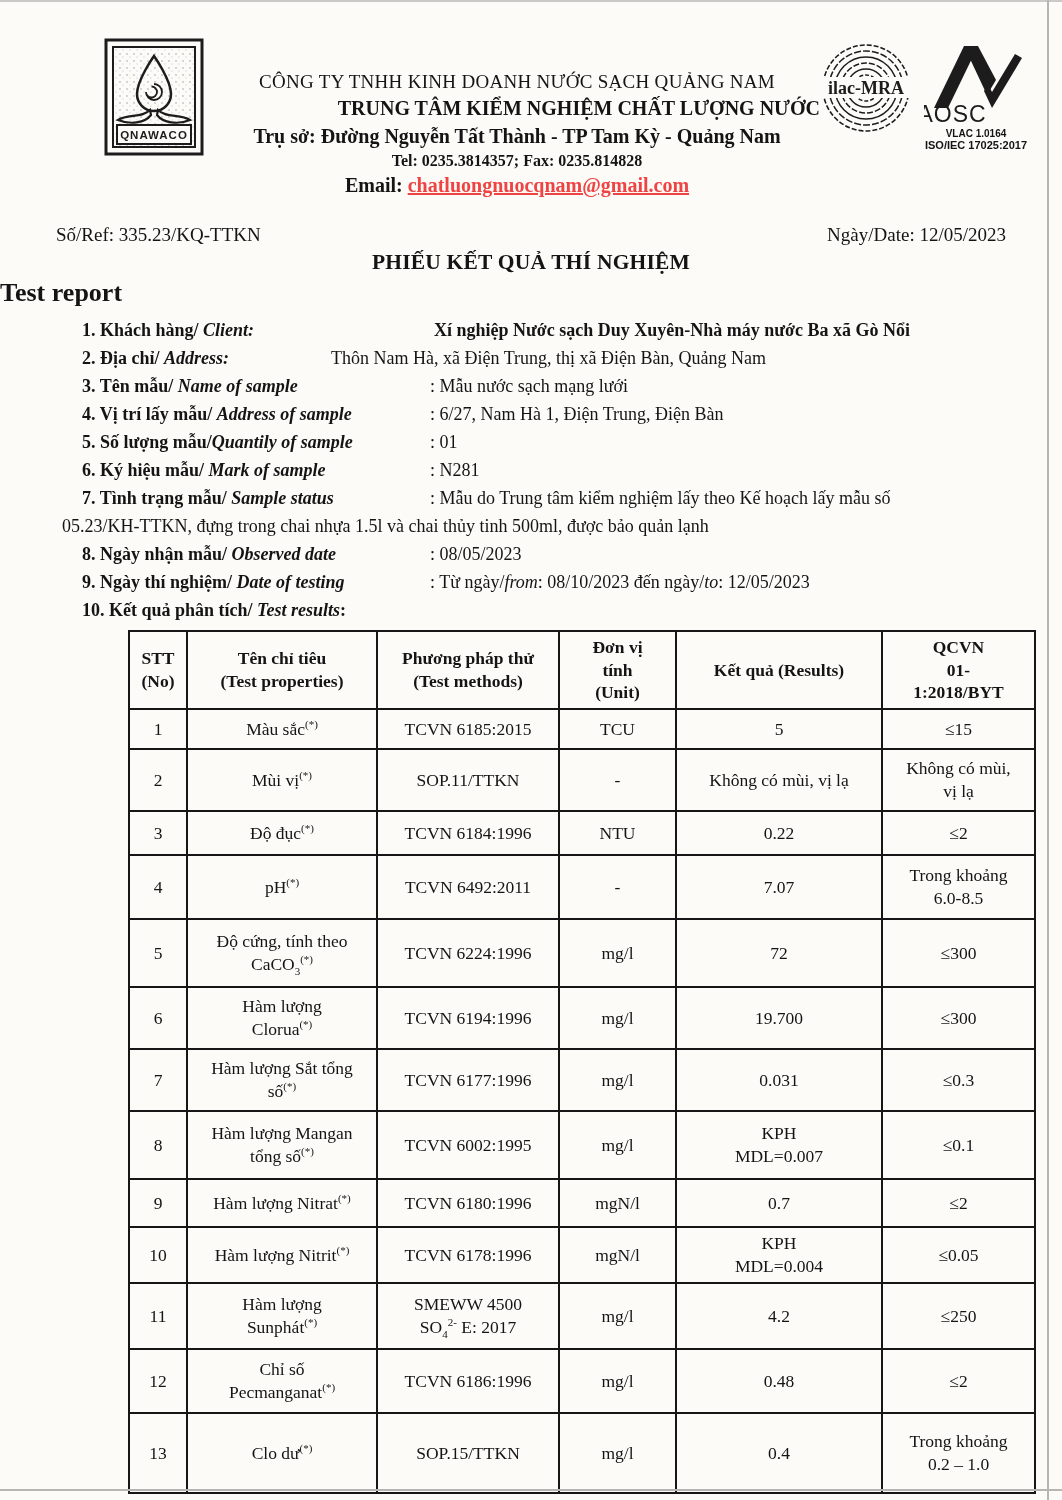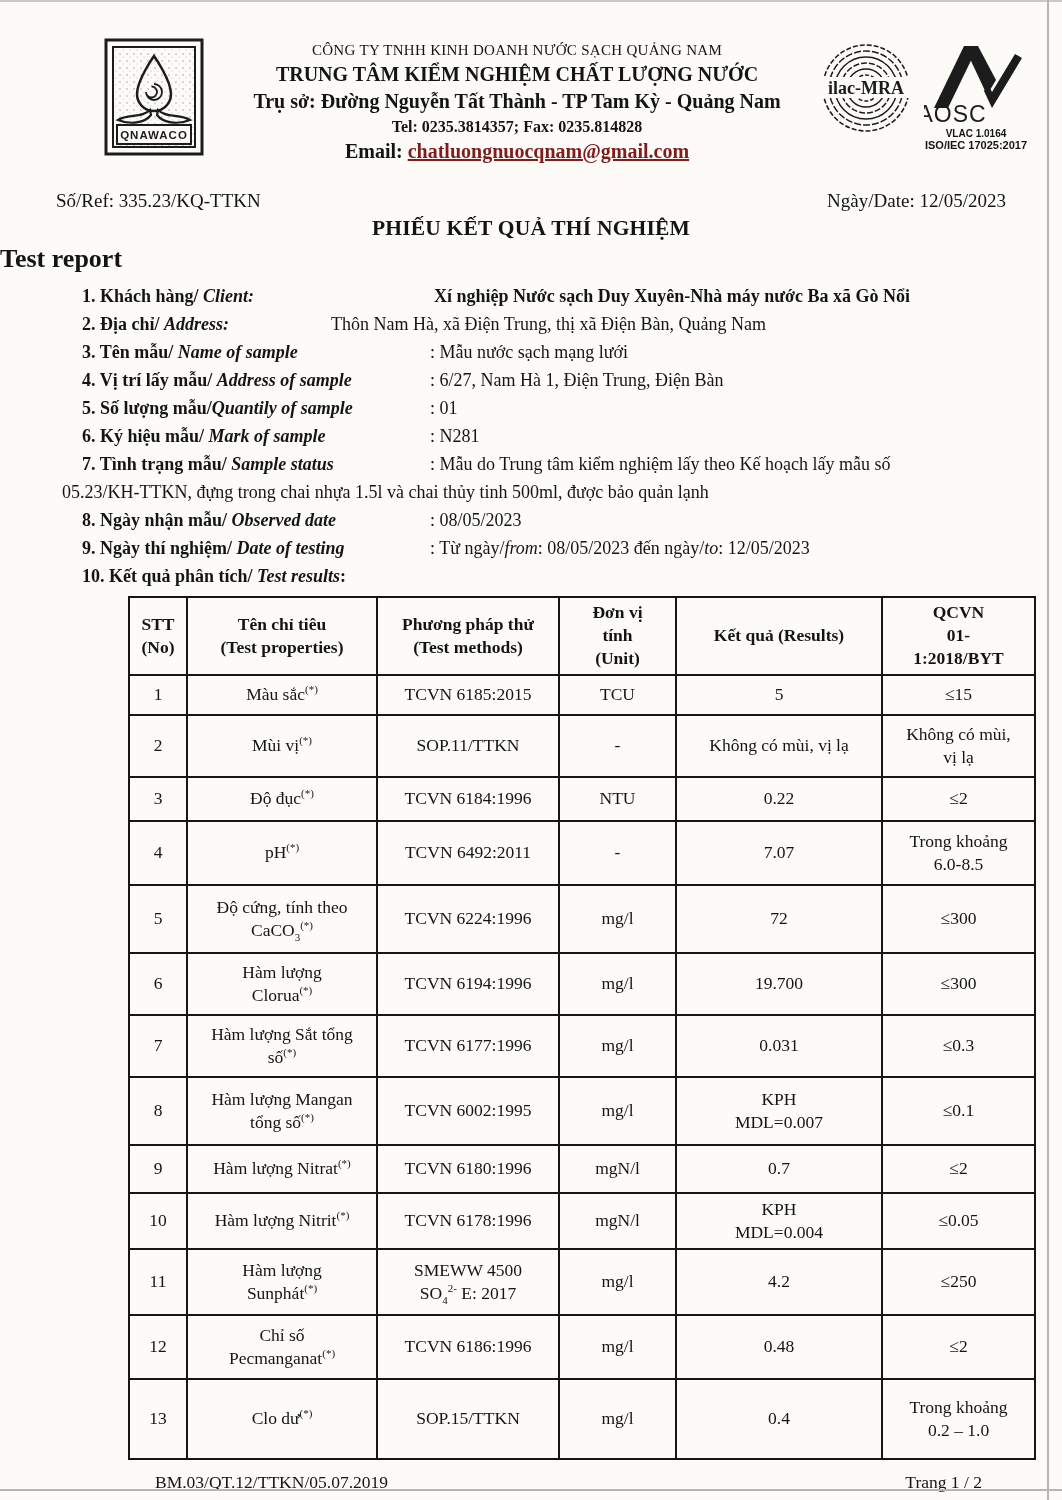--- a/index.html
+++ b/index.html
@@ -13,26 +13,26 @@
     overflow:hidden;
   }
   .scan-edge-top{position:absolute;top:0;left:0;width:100%;height:2px;background:#c9c9c7;}
   .scan-edge-right{position:absolute;top:0;right:13px;width:2px;height:100%;background:#b5b5b2;}
   .scan-edge-bottom{position:absolute;bottom:9px;left:0;width:100%;height:2px;background:#b5b5b2;}
 
   
   .hdr{display:flex;align-items:flex-start;padding:38px 24px 0 56px;}
   .hdr-logo-left{flex:0 0 110px;padding-left:48px;}
   .hdr-center{flex:1 1 auto;text-align:center;line-height:1.38;padding-top:2px;}
-  .hdr-company{font-size:15px;letter-spacing:.3px;}
-  .hdr-name{font-size:20px;font-weight:bold;}
+  .hdr-company{font-size:19px;letter-spacing:.3px;margin-top:29px;}
+  .hdr-name{font-size:20px;font-weight:bold;text-align:right;}
   .hdr-addr{font-size:20px;font-weight:bold;}
   .hdr-tel{font-size:16px;font-weight:bold;}
   .hdr-email{font-size:20px;font-weight:bold;}
-  .hdr-email a{color:#7f1d1d;text-decoration:underline;font-weight:bold;}
+  .hdr-email a{color:#ef4444;text-decoration:underline;font-weight:bold;}
   .hdr-logos-right{flex:0 0 218px;display:flex;align-items:flex-start;gap:6px;padding-top:4px;}
   .aosc-box{text-align:center;width:116px;}
   .aosc-sub1{font-family:"Liberation Sans","DejaVu Sans",sans-serif;font-size:10px;font-weight:bold;margin-top:-2px;}
   .aosc-sub2{font-family:"Liberation Sans","DejaVu Sans",sans-serif;font-size:11px;font-weight:bold;}
 
   
   .meta{display:flex;justify-content:space-between;padding:0 56px;margin-top:24px;font-size:19px;}
 
   
   .title{ text-align:center;font-weight:bold;font-size:21.5px;margin-top:4px;letter-spacing:.2px;}
@@ -170,21 +170,21 @@
       <div class="info-label"><span>7. Tình trạng mẫu/ </span><span class="en">Sample status</span></div>
       <div class="info-value">: Mẫu do Trung tâm kiểm nghiệm lấy theo Kế hoạch lấy mẫu số</div>
     </div>
     <div class="cont-line">05.23/KH-TTKN, đựng trong chai nhựa 1.5l và chai thủy tinh 500ml, được bảo quản lạnh</div>
     <div class="info-row">
       <div class="info-label"><span>8. Ngày nhận mẫu/ </span><span class="en">Observed date</span></div>
       <div class="info-value">: 08/05/2023</div>
     </div>
     <div class="info-row">
       <div class="info-label"><span>9. Ngày thí nghiệm/ </span><span class="en">Date of testing</span></div>
-      <div class="info-value"><span>: Từ ngày/</span><span class="it">from</span><span>: 08/05/2023  đến ngày/</span><span class="it">to</span><span>: 12/05/2023</span></div>
+      <div class="info-value"><span>: Từ ngày/</span><span class="it">from</span><span>: 08/10/2023  đến ngày/</span><span class="it">to</span><span>: 12/05/2023</span></div>
     </div>
     <div class="info-row">
       <div class="info-label" style="flex-basis:auto;"><span>10. Kết quả phân tích/ </span><span class="en">Test results</span><span>:</span></div>
     </div>
   </div>
 
   <table class="results">
     <colgroup>
       <col style="width:58px">
         <col style="width:190px">

